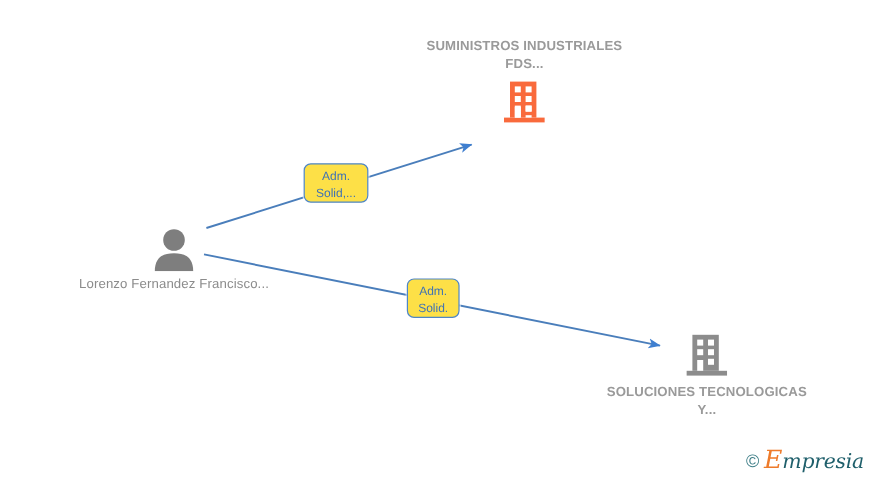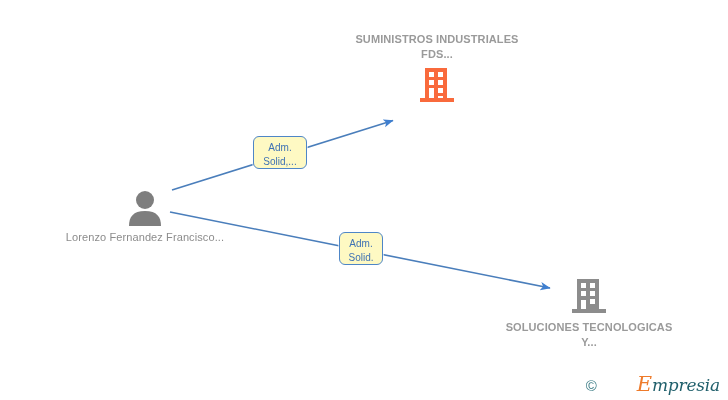--- a/index.html
+++ b/index.html
@@ -60,21 +60,21 @@
   #node-person    { left: 60px;  top: 190px; }
   #node-company-2 { left: 504px; top: 278px; }
   #node-company-2 .caption-company { margin-top: 6px; }
 
   
   .edge-label {
     position: absolute;
     box-sizing: border-box;
     border: 1px solid #4e86c7;
     border-radius: 6px;
-    background: #fef9c3;
+    background: #fde047;
     color: #3f72b4;
     font-size: 10px;
     line-height: 14px;
     text-align: center;
     padding: 4px 2px 3px 2px;
     box-shadow: 0 0 0 1px rgba(255,255,255,0.6);
   }
   .edge-label span { display: block; white-space: nowrap; }
   #edge-label-1 { left: 253px; top: 136px; width: 54px; height: 33px; }
   #edge-label-2 { left: 339px; top: 232px; width: 44px; height: 33px; }
@@ -94,21 +94,20 @@
     font-size: 15px;
     line-height: 15px;
   }
   #watermark .brand {
     font-family: "DejaVu Serif", serif;
     font-style: italic;
     font-size: 17px;
     line-height: 17px;
     color: #1f5f6b;
     letter-spacing: -0.2px;
-    margin-left: 36px;
   }
   #watermark .brand .cap {
     color: #ee7b2b;
     font-size: 21px;
   }
 </style>
 </head>
 <body>
 
 <div id="canvas">

